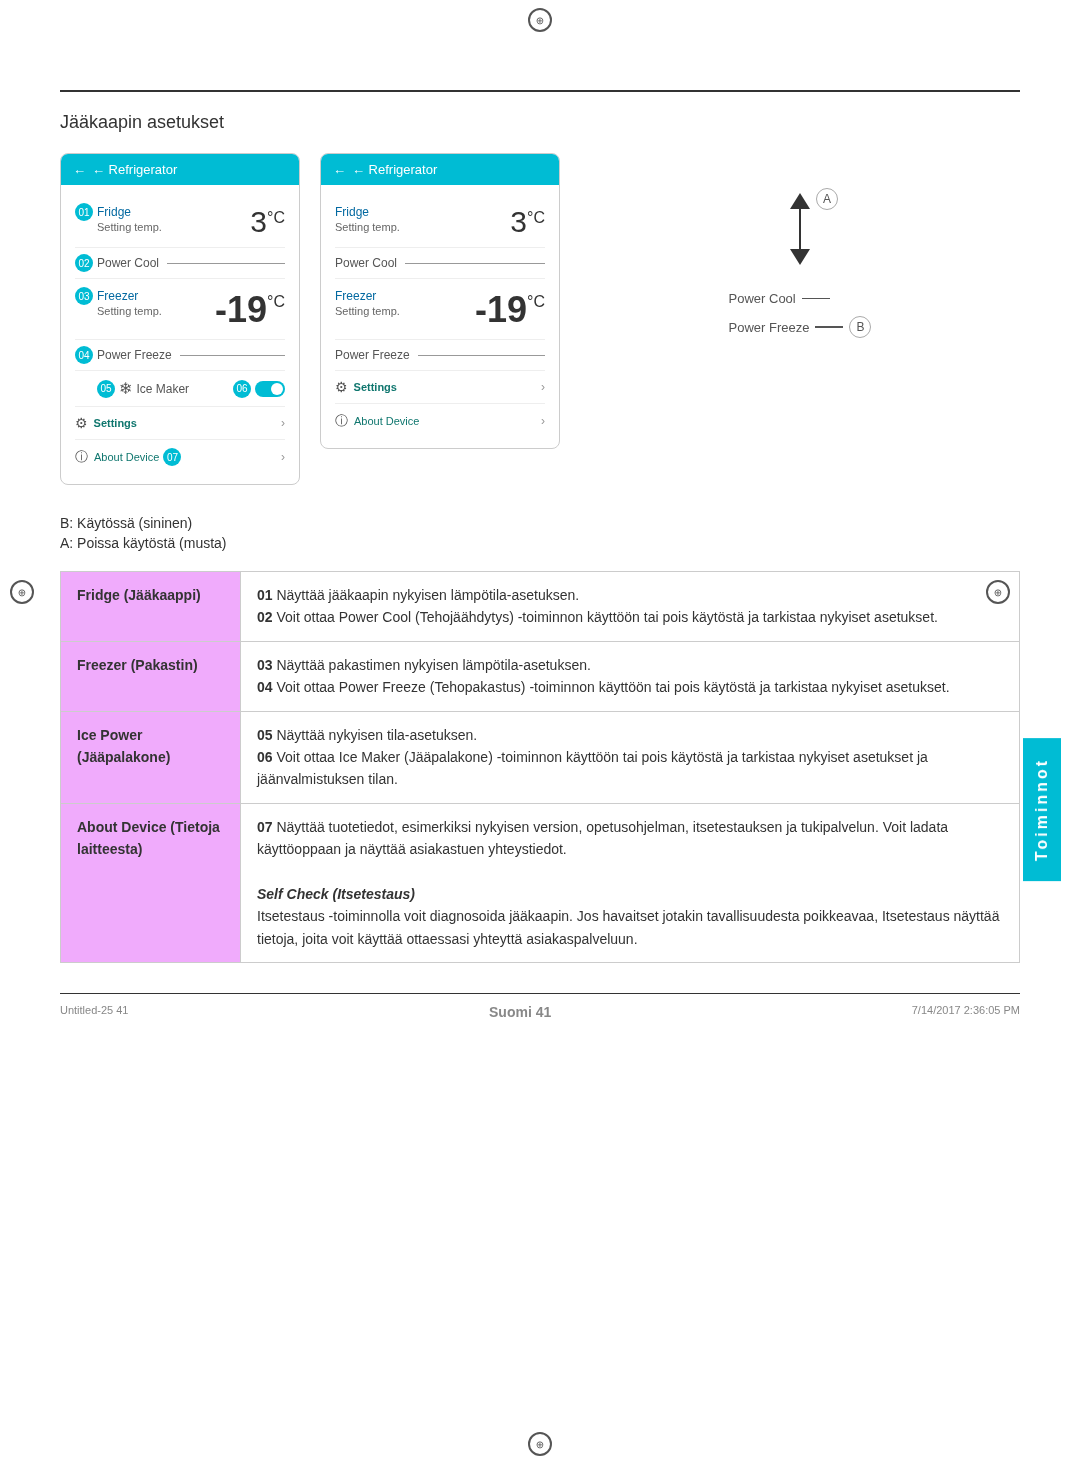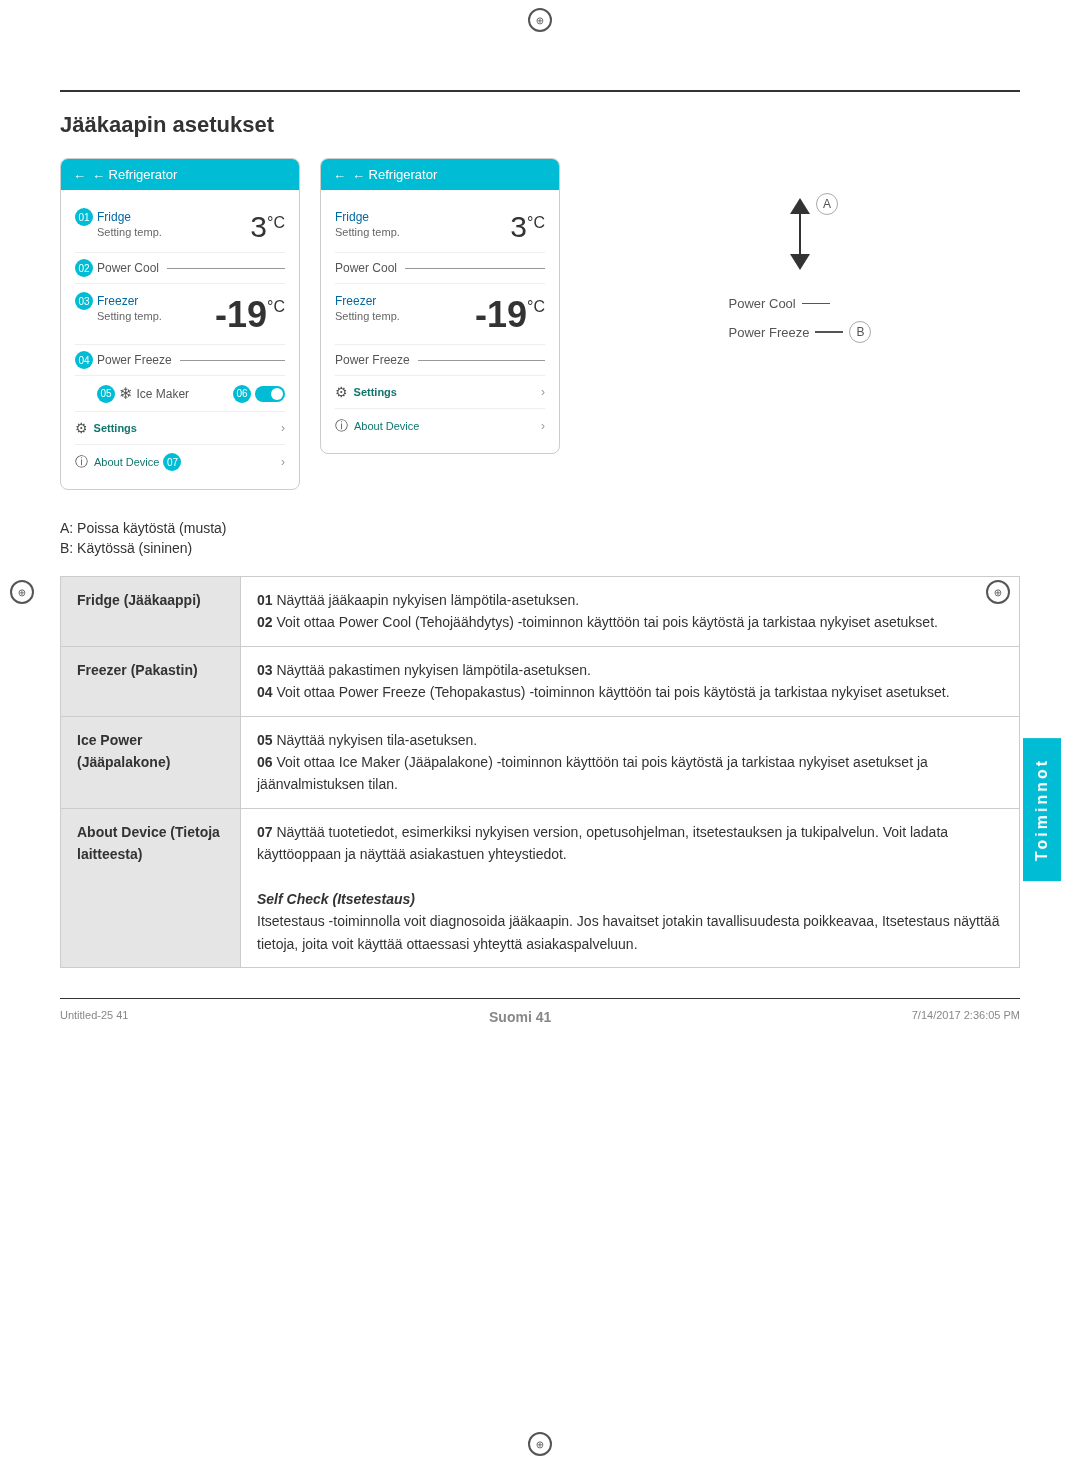--- a/index.html
+++ b/index.html
@@ -23,24 +23,24 @@
     
     .header-rule {
       border: none;
       border-top: 2px solid #333;
       margin-bottom: 20px;
       margin-top: 50px;
     }
 
     
     .section-title {
-      font-size: 22px;
+      font-size: 18px;
       color: #333;
       margin-bottom: 20px;
-      font-weight: 700;
+      font-weight: 400;
     }
 
     
     .mockups-container {
       display: flex;
       gap: 20px;
       margin-bottom: 30px;
       align-items: flex-start;
     }
 
@@ -240,21 +240,21 @@
     .info-table td {
       border: 1px solid #ccc;
       padding: 12px 16px;
       vertical-align: top;
       line-height: 1.6;
     }
 
     .info-table .row-header {
       width: 180px;
       font-weight: 600;
-      background: #e5e5e5;
+      background: #f0abfc;
     }
 
     .info-table .row-content {
       background: #fff;
     }
 
     .number-bold {
       font-weight: 700;
     }
 
@@ -549,22 +549,22 @@
           <span>Power Freeze</span>
           <div class="diag-dash"></div>
           <div class="circle-b">B</div>
         </div>
       </div>
     </div>
 
   </div>
 
   <div class="legend">
+    <p>B: Käytössä (sininen)</p>
     <p>A: Poissa käytöstä (musta)</p>
-    <p>B: Käytössä (sininen)</p>
   </div>
 
   <table class="info-table">
 
     <tbody>
         <tr>
       <td class="row-header">
         <span>Fridge (Jääkaappi)</span>
       </td>
       <td class="row-content">

